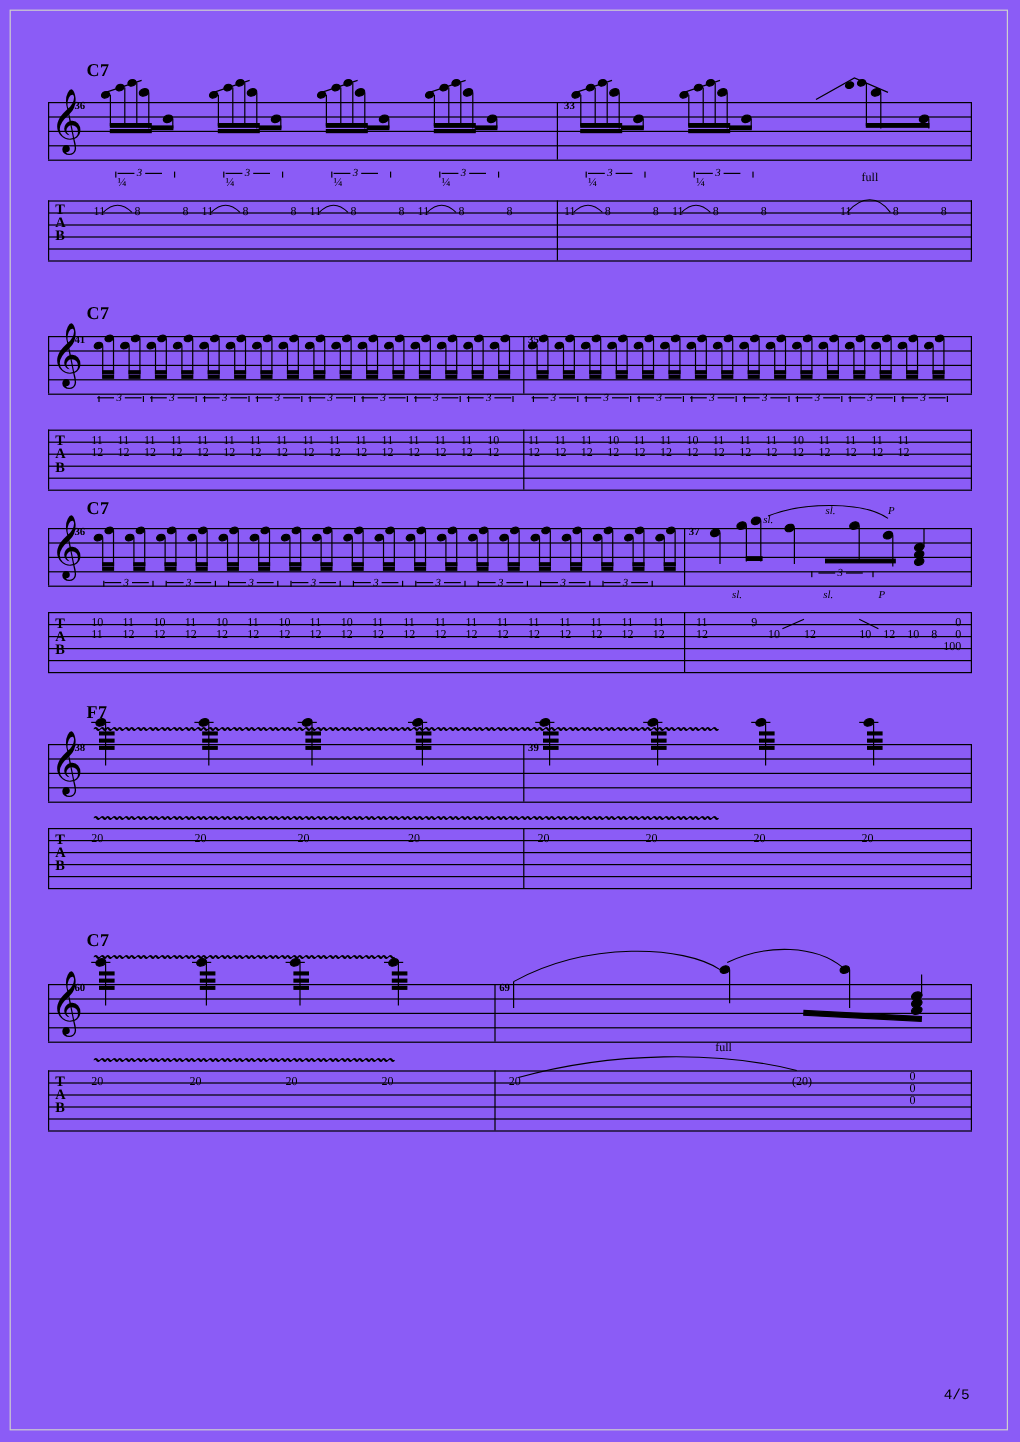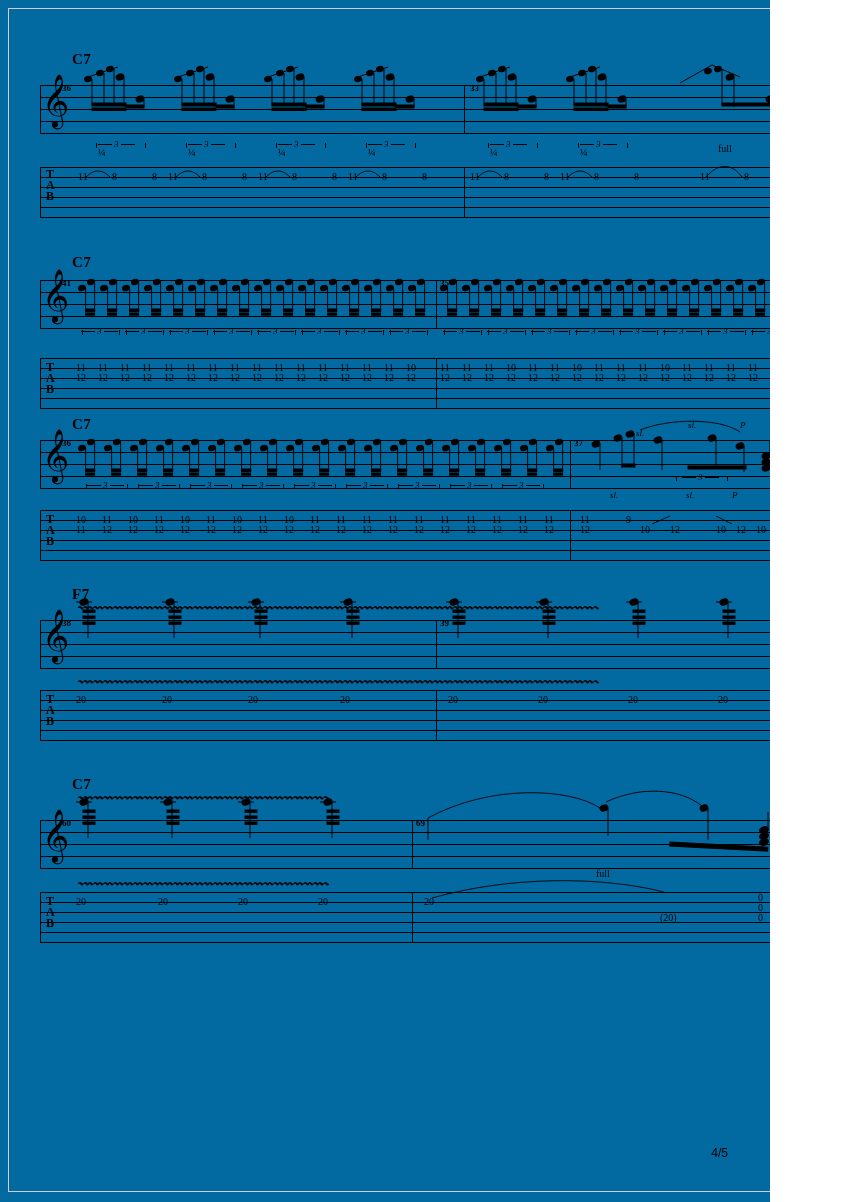--- a/index.html
+++ b/index.html
@@ -5,23 +5,23 @@
   html, body {
     margin: 0;
     padding: 0;
     background: #ffffff;
   }
   body {
     font-family: "Liberation Serif", serif;
   }
   .page {
     position: relative;
-    width: 770px;
+    width: 850px;
     height: 1202px;
-    background: #0369a1;
+    background: #8b5cf6;
     overflow: hidden;
   }
   .page-border {
     position: absolute;
     left: 8px;
     top: 8px;
     width: 832px;
     height: 1184px;
     border: 1px solid #cfcfcf;
     box-sizing: border-box;
@@ -171,22 +171,22 @@
     font-size: 11px;
     letter-spacing: -1px;
     line-height: 8px;
     white-space: nowrap;
     font-family: "DejaVu Sans", sans-serif;
   }
 
   .pagenum {
     position: absolute;
     right: 42px;
-    bottom: 42px;
-    font-family: Liberation Sans, sans-serif;
+    bottom: 32px;
+    font-family: Liberation Mono, monospace;
     font-size: 12px;
     color: #000;
   }
 
   svg.ovl { position: absolute; left: 0; top: 0; overflow: visible; }
 </style>
 </head>
 <body>
 
 <div class="page">
@@ -1156,20 +1156,20 @@
 
     <svg class="ovl" width="770" height="180">
       <path d="M392 118 C 470 96, 560 96, 624 112" fill="none" stroke="#000" stroke-width="0.9"></path>
     </svg>
 
     <div class="fret" style="left:36px; top:116px;">20</div>
     <div class="fret" style="left:118px; top:116px;">20</div>
     <div class="fret" style="left:198px; top:116px;">20</div>
     <div class="fret" style="left:278px; top:116px;">20</div>
     <div class="fret" style="left:384px; top:116px;">20</div>
-    <div class="fret" style="left:620px; top:132px;">(20)</div>
+    <div class="fret" style="left:620px; top:116px;">(20)</div>
     <div class="fret" style="left:718px; top:112px;">0</div>
     <div class="fret" style="left:718px; top:122px;">0</div>
     <div class="fret" style="left:718px; top:132px;">0</div>
   </div>
 
   <div class="pagenum">4/5</div>
 </div>
 
 </body></html>

